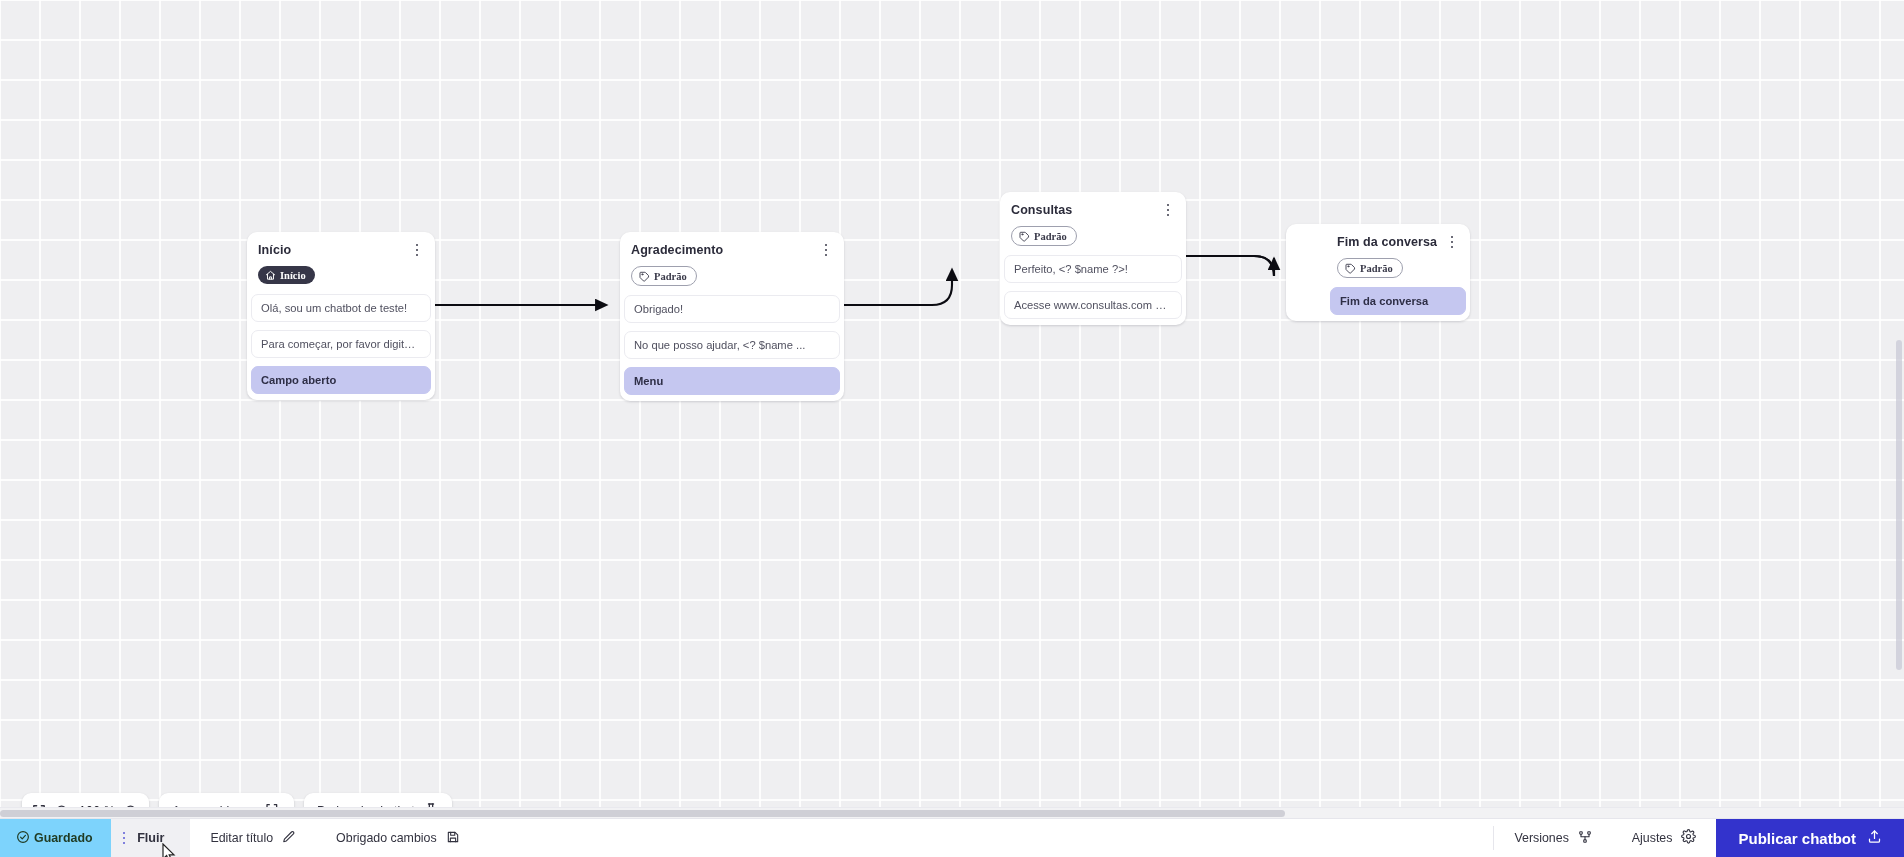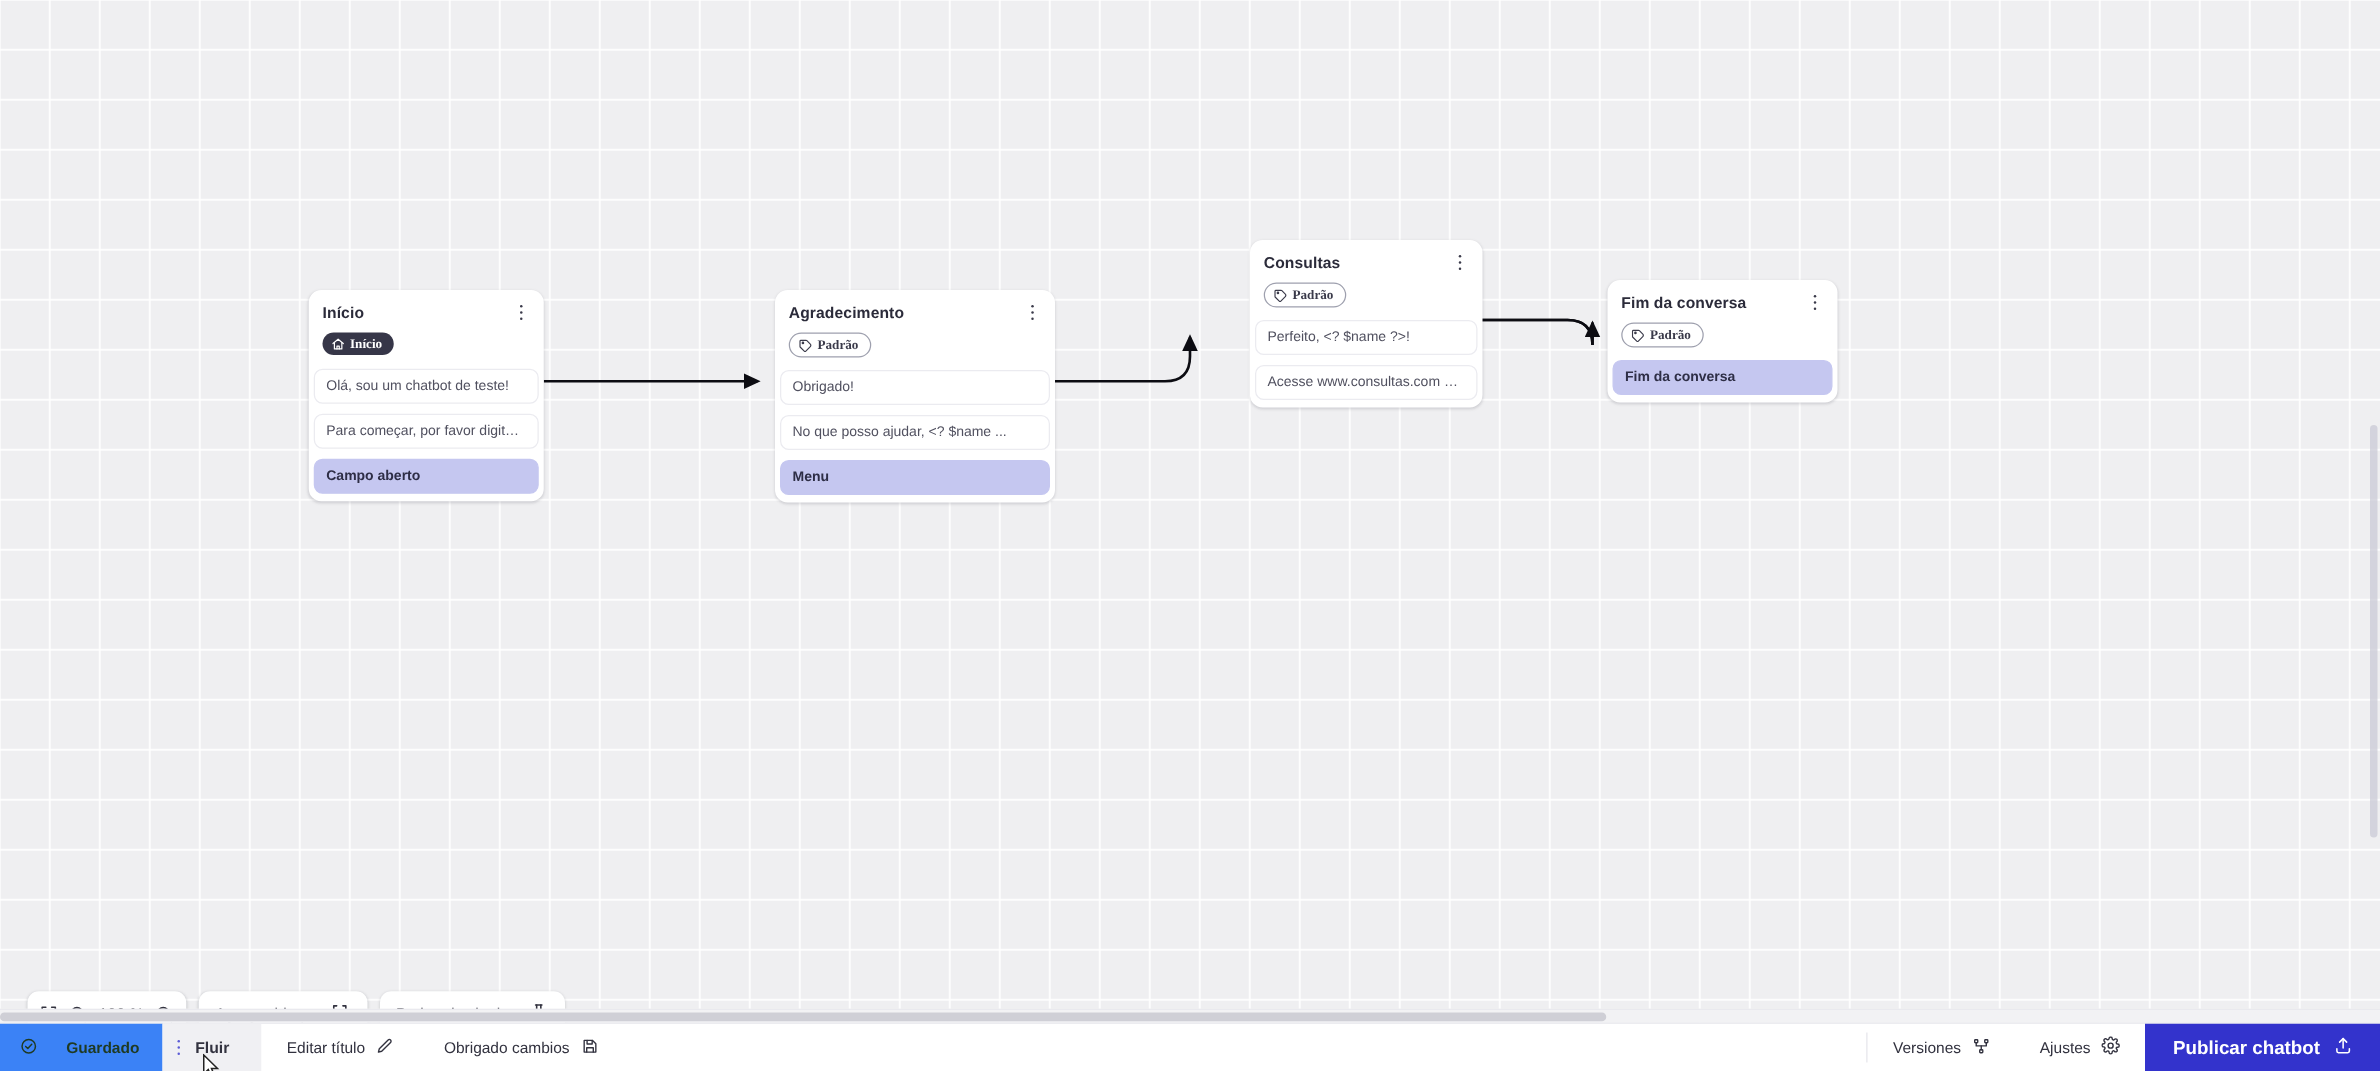--- a/index.html
+++ b/index.html
@@ -134,22 +134,22 @@
     position: absolute;
     left: 0; bottom: 0;
     width: 1904px; height: 39px;
     background: #ffffff;
     border-top: 1px solid #e6e6ec;
     display: flex;
     align-items: stretch;
     z-index: 30;
   }
   .bb-saved {
-    background: #3b82f6;
-    display: flex; align-items: center; gap: 23px;
+    background: #7dd3fc;
+    display: flex; align-items: center; gap: 4px;
     padding: 0 18px 0 16px;
     font-size: 12.4px; font-weight: 700; color: #1f3a22;
   }
   .bb-tab {
     display: flex; align-items: center; gap: 12px;
     padding: 0 26px 0 12px;
     background: #f0f0f3;
     font-size: 12.6px; font-weight: 700; color: #32323f;
     cursor: pointer;
     position: relative;
@@ -296,21 +296,21 @@
         </span>
         <span>Padrão</span>
       </span>
     </div>
     <div class="rows">
       <div class="row">Perfeito, &lt;? $name ?&gt;!</div>
       <div class="row">Acesse www.consultas.com par...</div>
     </div>
   </div>
 
-  <div class="node" style="left:1286px; top:224px; width:184px;">
+  <div class="node" style="left:1286px; top:224px; width:184px;padding-left:40px;">
     <div class="node-head">
       <div class="node-title">Fim da conversa</div>
       <div class="kebab">
           <i></i>
           <i></i>
           <i></i>
         </div>
     </div>
     <div class="badge-row">
       <span class="badge outline">

